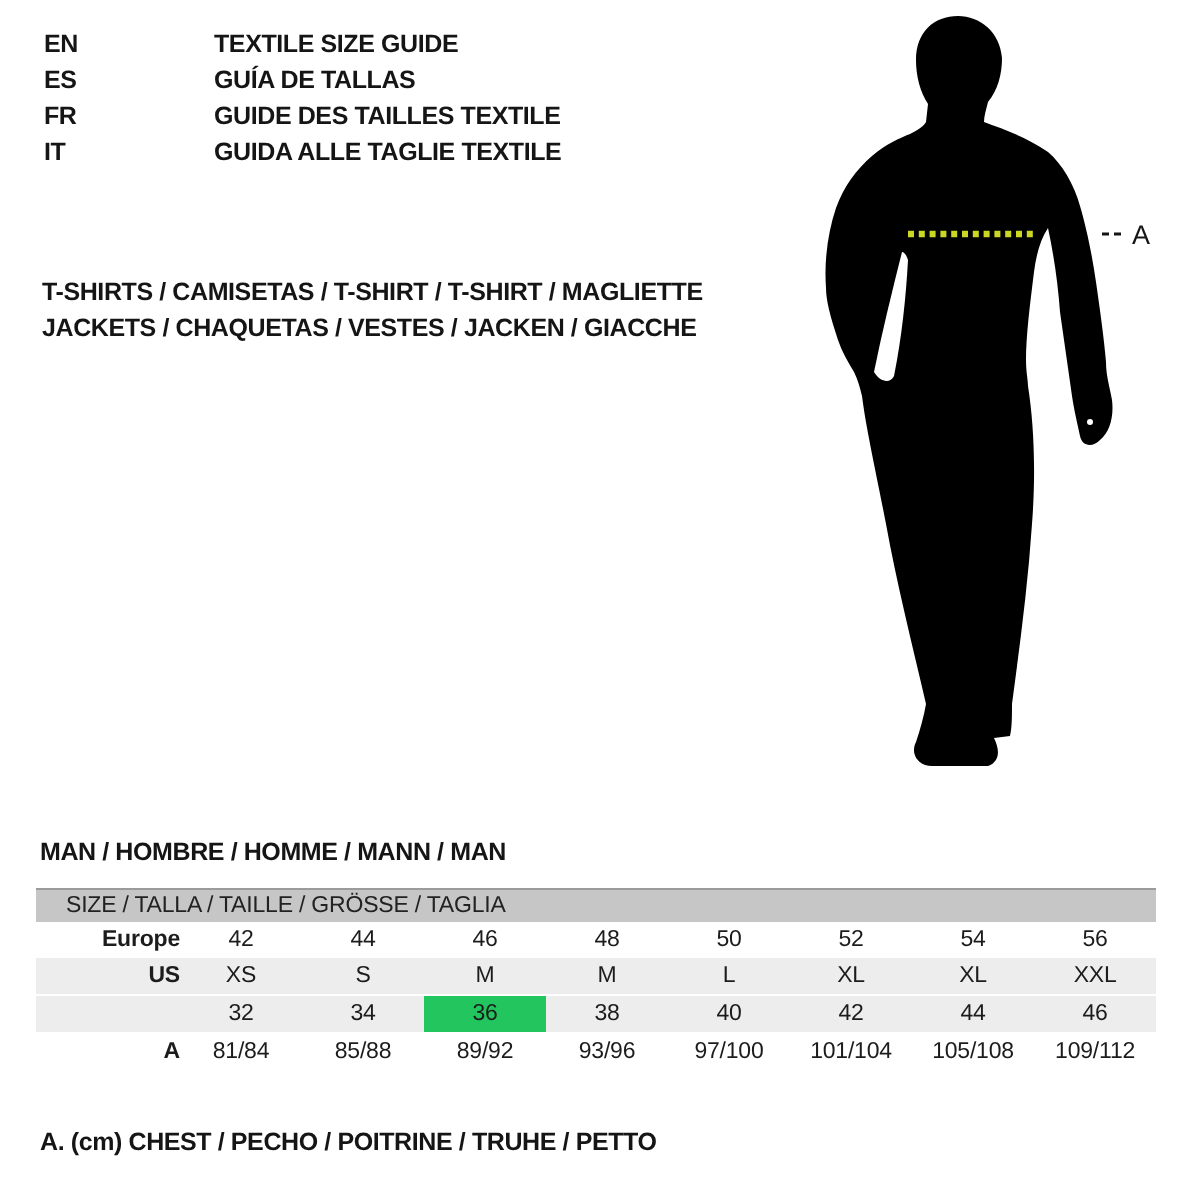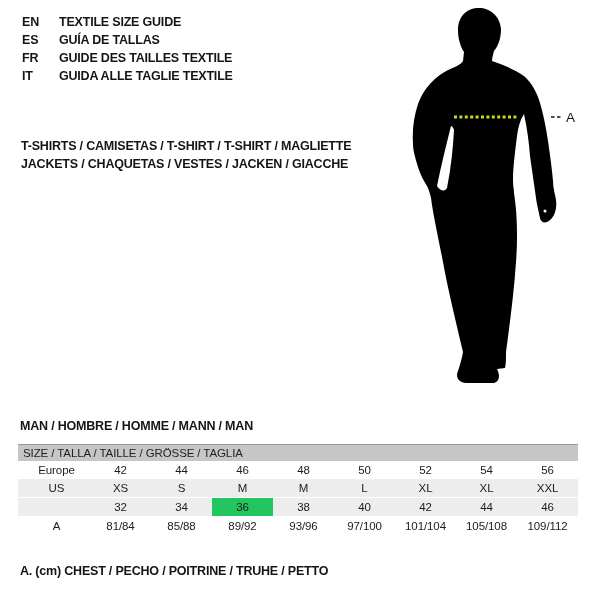--- a/index.html
+++ b/index.html
@@ -4,43 +4,43 @@
 <style>
   html,body{margin:0;padding:0;}
   body{
     width:600px;height:600px;position:relative;background:#ffffff;
     font-family:"Liberation Sans",sans-serif;color:#151515;overflow:hidden;
     -webkit-font-smoothing:antialiased;
   }
   .abs{position:absolute;}
   
   .lang-block{top:13px;left:22px;}
-  .lang-row{display:flex;font-weight:700;font-size:12.5px;line-height:18px;letter-spacing:-0.2px;}
+  .lang-row{display:flex;font-weight:700;font-size:12.5px;line-height:18px;letter-spacing:-0.2px;gap:48px;}
   .lang-code{width:37px;flex:0 0 37px;}
   
   .category-block{top:109px;left:21px;font-weight:700;font-size:12.5px;line-height:18px;letter-spacing:-0.2px;margin-top:28px;}
   
   .figure-wrap{top:0;left:400px;width:200px;height:400px;}
   
   .section-title{top:419px;left:20px;font-weight:700;font-size:12.5px;letter-spacing:-0.2px;}
   
   .size-table-wrap{top:444px;left:18px;width:560px;}
   table.size-table{
     width:560px;border-collapse:collapse;table-layout:fixed;
     border-top:1px solid #9b9b9b;
     font-size:11.5px;letter-spacing:-0.1px;color:#1c1c1c;
   }
   table.size-table td{padding:0;vertical-align:middle;}
   tr.size-header td{
     height:16px;font-size:11.5px;color:#222;
-    padding-left:5px;text-align:left;
+    padding-left:15px;text-align:left;
   }
   tbody tr td{height:18px;text-align:center;background:#ffffff;}
   tbody tr.shaded td{background:#ededed;border-bottom:1px solid #ffffff;}
-  tbody td.row-label{text-align:center;padding-left:5px;}
+  tbody td.row-label{text-align:right;padding-left:5px;font-weight:bold;}
   
   .footnote{top:548px;left:20px;font-weight:700;font-size:12.5px;letter-spacing:-0.2px;margin-top:16px;}
 </style>
 </head>
 <body>
 
 <div class="abs lang-block">
     <div class="lang-row">
       <span class="lang-code">EN</span>
       <span>TEXTILE SIZE GUIDE</span>

